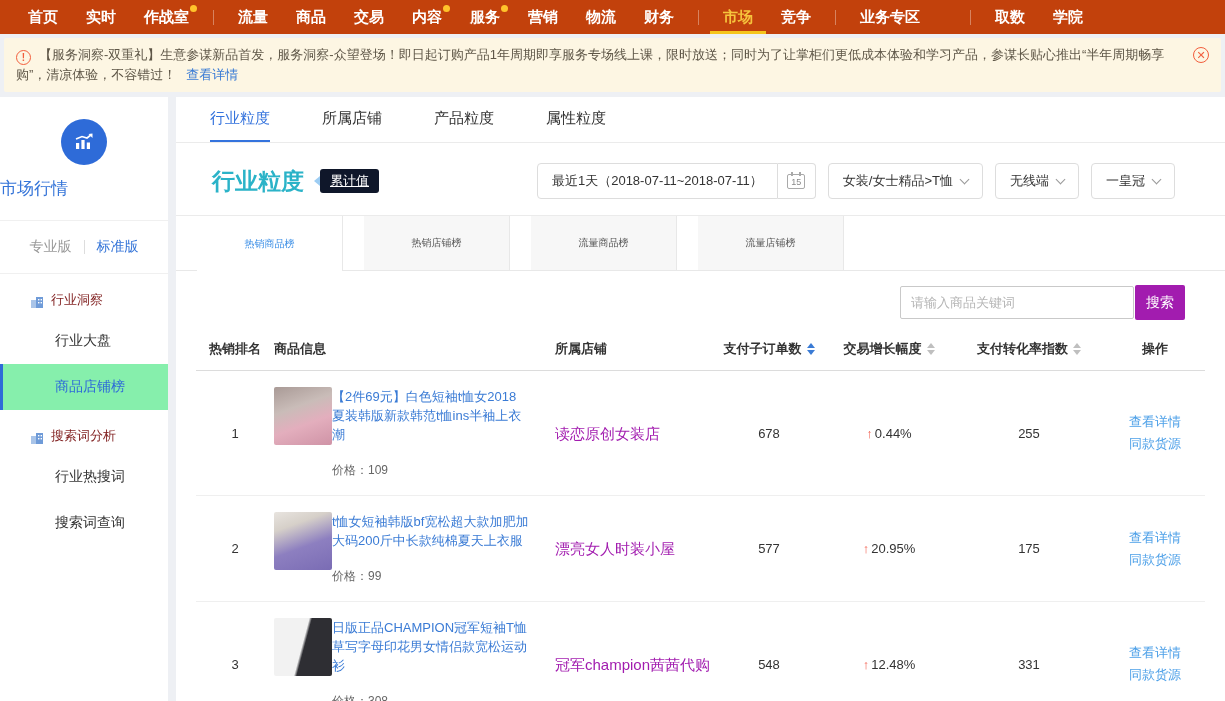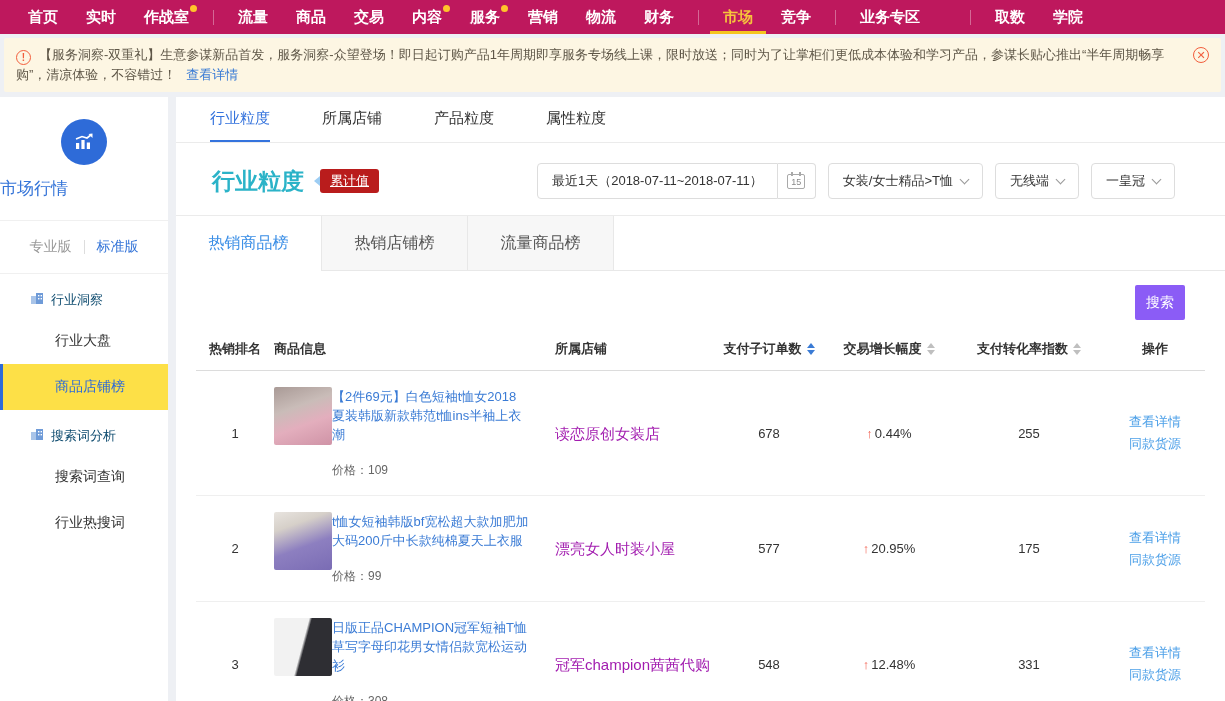--- a/index.html
+++ b/index.html
@@ -1,20 +1,20 @@
 <!DOCTYPE html>
 <html><head>
 <meta charset="utf-8">
 <style>
   * { margin:0; padding:0; box-sizing:border-box; }
   html,body { width:1225px; height:701px; overflow:hidden; }
   body { font-family:"Liberation Sans","DejaVu Sans",sans-serif; background:#eef0f4; color:#333; }
 
   
-  .topnav { height:34px; background:#be185d; display:flex; align-items:stretch; padding:0 14px; }
+  .topnav { height:34px; background:#c2410c; display:flex; align-items:stretch; padding:0 14px; }
   .nav-item { position:relative; display:flex; align-items:center; padding:0 14px; color:#fff;
               font-size:15px; font-weight:bold; cursor:pointer; white-space:nowrap; }
   .nav-item.active { color:#f6c33c; }
   .nav-item.active::after { content:""; position:absolute; left:50%; transform:translateX(-50%);
               bottom:0; width:56px; height:3px; background:#f5c51e; }
   .dot { position:absolute; top:5px; right:6px; width:7px; height:7px; border-radius:50%; background:#ffc32b; }
   .nav-div { width:1px; height:15px; background:rgba(255,255,255,.35); align-self:center; margin:0 10px; }
   .nav-spacer { flex:0 0 26px; }
 
   
@@ -37,65 +37,65 @@
   
   .side-head { padding:22px 0 20px; text-align:left; border-bottom:1px solid #f0f0f0; }
   .app-icon { width:46px; height:46px; border-radius:50%; background:#2e6bd8; margin:0 auto;
               display:flex; align-items:center; justify-content:center; }
   .app-title { color:#3474d8; font-size:17px; margin-top:12px; }
   .version-row { display:flex; justify-content:center; align-items:center; padding:17px 0;
               border-bottom:1px solid #f0f0f0; font-size:14px; }
   .ver-dim { color:#999; cursor:pointer; }
   .ver-sel { color:#3474d8; cursor:pointer; }
   .ver-div { width:1px; height:14px; background:#ddd; margin:0 12px; }
-  .menu-group { display:flex; align-items:flex-start; gap:7px; color:#0c4a6e; font-size:13px;
+  .menu-group { display:flex; align-items:flex-end; gap:7px; color:#7f1d1d; font-size:13px;
               padding:17px 0 9px 30px; }
   .menu-item { font-size:14px; color:#333; padding:14px 0 14px 52px; cursor:pointer; border-left:3px solid transparent; }
-  .menu-item.active { background:#fde047; color:#2e6bd8; border-left-color:#2e6bd8; }
+  .menu-item.active { background:#86efac; color:#2e6bd8; border-left-color:#2e6bd8; }
 
   
   .gran-tabs { height:46px; display:flex; align-items:stretch; padding:0 34px; gap:52px;
               border-bottom:1px solid #ebebeb; }
   .gran-tab { display:flex; align-items:center; font-size:15px; color:#333; cursor:pointer;
               border-bottom:2px solid transparent; }
   .gran-tab.active { color:#3473dd; border-bottom-color:#3473dd; }
 
   
   .title-row { display:flex; align-items:center; padding:20px 50px 16px 36px; }
   .page-title { font-size:23px; font-weight:bold; color:#2bb3c8; }
-  .badge { position:relative; margin-left:16px; background:#b91c1c; color:#fff; font-size:13px;
+  .badge { position:relative; margin-left:16px; background:#0f172a; color:#fff; font-size:13px;
            padding:3px 10px; border-radius:3px;text-decoration:underline; }
   .badge::before { content:""; position:absolute; left:-6px; top:50%; margin-top:-5px;
            border-top:5px solid transparent; border-bottom:5px solid transparent; border-right:6px solid #9dcdf3; }
   .title-spacer { flex:1; }
   .fgroup { display:flex; }
   .fbox { border:1px solid #ddd; border-radius:4px; height:36px; display:flex; align-items:center;
           padding:0 14px; font-size:13px; color:#333; margin-left:12px; cursor:pointer; background:#fff; white-space:nowrap; }
   .fbox.date { border-radius:4px 0 0 4px; margin-left:0; }
   .fbox.cal { border-radius:0 4px 4px 0; border-left:none; width:38px; justify-content:center; margin-left:0; padding:0; }
   .chev { width:7px; height:7px; border-right:1px solid #999; border-bottom:1px solid #999;
           transform:rotate(45deg); margin-left:8px; margin-top:-4px; flex:none; }
   .cal-ic { position:relative; width:18px; height:15px; border:1px solid #a9a9a9; border-radius:2px;
           font-size:9px; color:#8a8a8a; display:flex; align-items:flex-end; justify-content:center; line-height:12px; }
   .cal-ic::before, .cal-ic::after { content:""; position:absolute; top:-3px; width:2px; height:4px; background:#a9a9a9; }
   .cal-ic::before { left:3px; } .cal-ic::after { right:3px; }
   .hr { border-bottom:1px solid #ebebeb; }
 
   
   .rank-tabs { display:flex; border-bottom:1px solid #e8e8e8; background:#fff; }
   .rank-tab { width:146px; height:54px; display:flex; align-items:center; justify-content:center;
-          font-size:16px; color:#555; background:#f7f7f7; border-right:1px solid #e8e8e8; cursor:pointer; }
+          font-size:10px; color:#555; background:#f7f7f7; border-right:1px solid #e8e8e8; cursor:pointer;margin-left:21px; }
   .rank-tab.active { background:#fff; color:#3a8ee6; height:55px; margin-bottom:-1px; }
 
   
   .search-row { display:flex; justify-content:flex-end; align-items:center; padding:14px 40px 10px 16px; }
   .search-input { width:234px; height:33px; border:1px solid #c9c9c9; border-radius:2px; padding:0 10px;
           font-size:13px; color:#333; font-family:inherit; }
   .search-input::placeholder { color:#b5b5b5; }
-  .search-btn { width:50px; height:35px; margin-left:14px; background:#8b5cf6; color:#fff; border:none;
+  .search-btn { width:50px; height:35px; margin-left:1px; background:#a21caf; color:#fff; border:none;
           border-radius:2px; font-size:14px; cursor:pointer; font-family:inherit; }
 
   
   .table { padding:0 20px; }
   .thead, .trow { display:grid; grid-template-columns:78px minmax(280px,1fr) 158px 112px 128px 152px 100px;
           align-items:center; }
   .thead { border-bottom:1px solid #dcdcdc; padding:10px 0 12px; }
   .th { font-size:13px; font-weight:bold; color:#333; display:flex; align-items:center; }
   .th.c { justify-content:center; }
   .sorter { display:inline-flex; flex-direction:column; margin-left:5px; gap:2px; }
@@ -223,22 +223,22 @@
         <svg width="14" height="14" viewBox="0 0 14 14">
           <rect x="1" y="5" width="5" height="8" fill="#a9c4e8"></rect>
           <rect x="6" y="2" width="7" height="11" fill="#6f9bd8"></rect>
           <rect x="8" y="4" width="1.4" height="1.4" fill="#fff"></rect>
             <rect x="10.6" y="4" width="1.4" height="1.4" fill="#fff"></rect>
           <rect x="8" y="7" width="1.4" height="1.4" fill="#fff"></rect>
             <rect x="10.6" y="7" width="1.4" height="1.4" fill="#fff"></rect>
         </svg>
         <span>搜索词分析</span>
       </div>
+      <div class="menu-item">行业热搜词</div>
       <div class="menu-item">搜索词查询</div>
-      <div class="menu-item">行业热搜词</div>
     </div>
   </div>
 
   <div class="gap"></div>
 
   <div class="main">
 
     <div class="gran-tabs">
       <div class="gran-tab active">行业粒度</div>
       <div class="gran-tab">所属店铺</div>
@@ -271,23 +271,25 @@
           <span class="chev"></span>
         </span>
     </div>
 
     <div class="hr"></div>
 
     <div class="rank-tabs">
       <div class="rank-tab active">热销商品榜</div>
       <div class="rank-tab">热销店铺榜</div>
       <div class="rank-tab">流量商品榜</div>
+      <div class="rank-tab">流量店铺榜</div>
     </div>
 
     <div class="search-row">
+      <input class="search-input" placeholder="请输入商品关键词" style="">
       <button class="search-btn">搜索</button>
     </div>
 
     <div class="table">
       <div class="thead">
         <div class="th c">热销排名</div>
         <div class="th">商品信息</div>
         <div class="th">所属店铺</div>
         <div class="th c">
             <span>支付子订单数</span>

